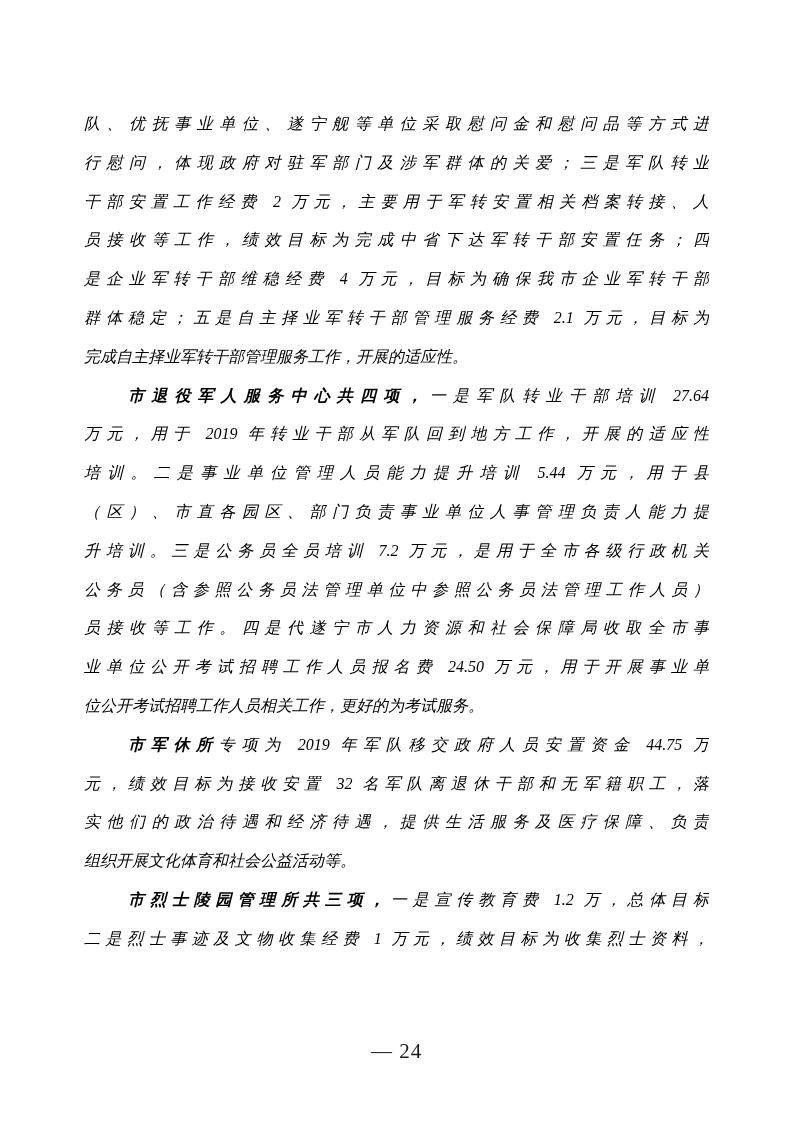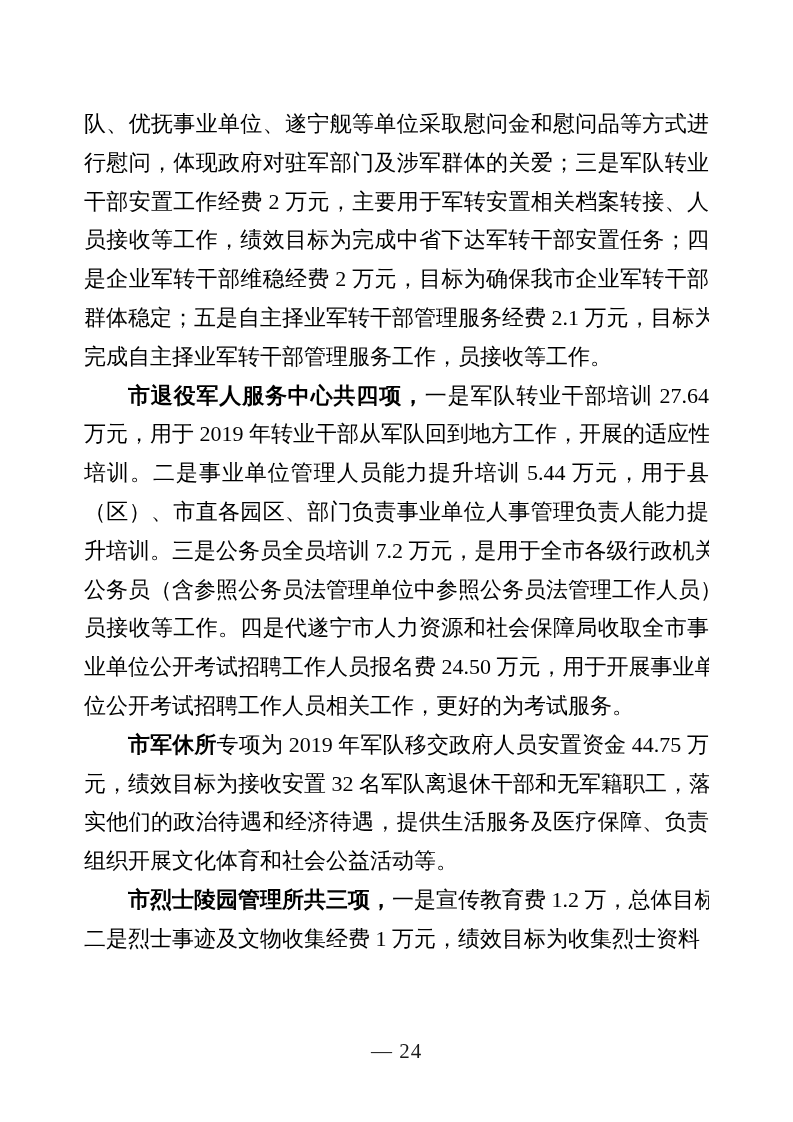--- a/index.html
+++ b/index.html
@@ -20,29 +20,30 @@
     position: absolute;
     left: 84px;
     top: 105px;
     width: 625px;
   }
   .paragraph {
     margin: 0;
     padding: 0;
   }
   .line {
-    font-size: 22px;
+    font-size: 16px;
     line-height: 38.8px;
     height: 38.8px;
     overflow: hidden;
     text-align: justify;
     text-align-last: justify;
     text-justify: inter-character;
     word-break: keep-all;
     white-space: nowrap;
+    font-style: italic;
   }
   .line.lastline {
     text-align-last: left;
   }
   .line.indent {
     text-indent: 44px;
   }
   .seg {
     font-weight: 400;
   }
@@ -65,23 +66,23 @@
 </head>
 <body>
 
 <div class="page">
   <div class="doc-body">
       <div class="paragraph">
         <div class="line"><span class="seg">队、优抚事业单位、遂宁舰等单位采取慰问金和慰问品等方式进</span></div>
         <div class="line"><span class="seg">行慰问，体现政府对驻军部门及涉军群体的关爱；三是军队转业</span></div>
         <div class="line"><span class="seg">干部安置工作经费 2 万元，主要用于军转安置相关档案转接、人</span></div>
         <div class="line"><span class="seg">员接收等工作，绩效目标为完成中省下达军转干部安置任务；四</span></div>
-        <div class="line"><span class="seg">是企业军转干部维稳经费 2 万元，目标为确保我市企业军转干部</span></div>
+        <div class="line"><span class="seg">是企业军转干部维稳经费 4 万元，目标为确保我市企业军转干部</span></div>
         <div class="line"><span class="seg">群体稳定；五是自主择业军转干部管理服务经费 2.1 万元，目标为</span></div>
-        <div class="line lastline"><span class="seg">完成自主择业军转干部管理服务工作，员接收等工作。</span></div>
+        <div class="line lastline"><span class="seg">完成自主择业军转干部管理服务工作，开展的适应性。</span></div>
       </div>
       <div class="paragraph">
         <div class="line indent"><span class="seg bold">市退役军人服务中心共四项，</span><span class="seg">一是军队转业干部培训 27.64</span></div>
         <div class="line"><span class="seg">万元，用于 2019 年转业干部从军队回到地方工作，开展的适应性</span></div>
         <div class="line"><span class="seg">培训。二是事业单位管理人员能力提升培训 5.44 万元，用于县</span></div>
         <div class="line"><span class="seg">（区）、市直各园区、部门负责事业单位人事管理负责人能力提</span></div>
         <div class="line"><span class="seg">升培训。三是公务员全员培训 7.2 万元，是用于全市各级行政机关</span></div>
         <div class="line"><span class="seg">公务员（含参照公务员法管理单位中参照公务员法管理工作人员）</span></div>
         <div class="line"><span class="seg">员接收等工作。四是代遂宁市人力资源和社会保障局收取全市事</span></div>
         <div class="line"><span class="seg">业单位公开考试招聘工作人员报名费 24.50 万元，用于开展事业单</span></div>

